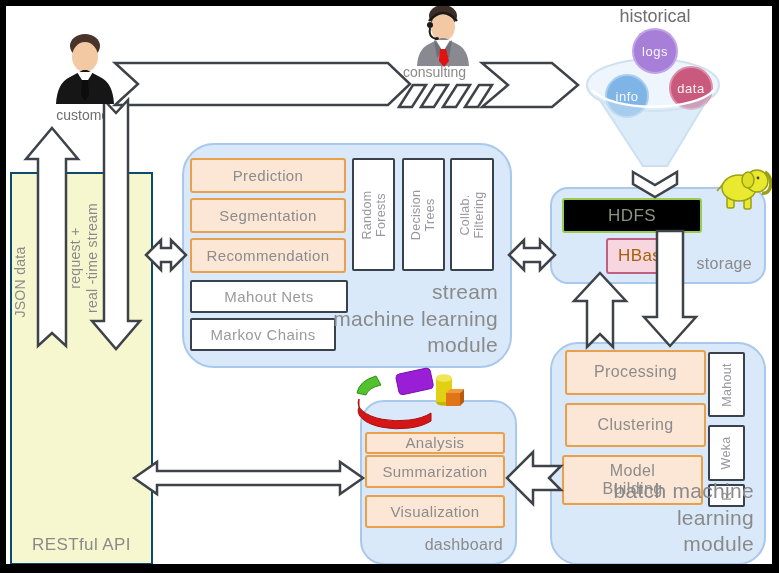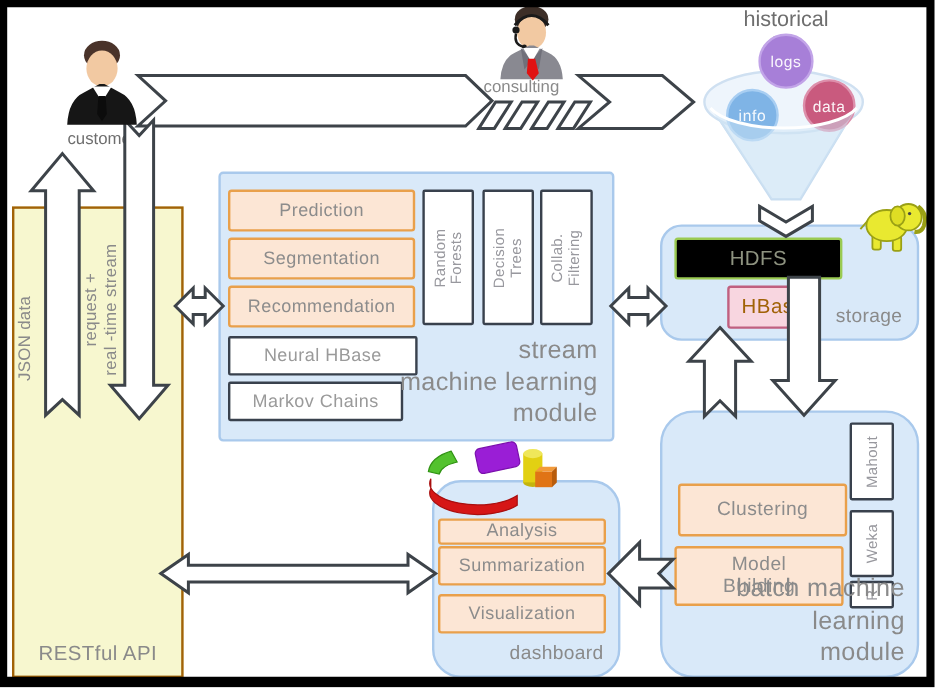--- a/index.html
+++ b/index.html
@@ -37,42 +37,42 @@
     position:absolute; color:#8a8a8a; font-size:21px; text-align:right;
     white-space:pre-line; line-height:1.25; letter-spacing:.3px;
   }
   .lbl { position:absolute; color:#8a8a8a; }
   .rot {
     position:absolute; transform:rotate(-90deg); color:#8a8a8a; text-align:center;
     white-space:pre-line; font-size:14px; line-height:17px; letter-spacing:.3px;
   }
   .panel {
     position:absolute; left:10px; top:172px; width:143px; height:393px;
-    background:#f7f7cf; border:2px solid #a16207;
+    background:#f7f7cf; border:2px solid #0c4a6e;
   }
   svg.overlay { position:absolute; left:0; top:0; }
   .bubble-label { fill:rgba(255,255,255,.93); font-size:13px; font-family:"Liberation Sans",sans-serif; letter-spacing:.5px; }
 </style>
 </head>
 <body>
 
 <div class="frame">
 
   <div class="panel">
     <div class="lbl" style="left:0;right:0;bottom:8px;text-align:center;font-size:17px;letter-spacing:.4px;">RESTful API</div>
   </div>
   <div class="rot" style="left:-26px;top:272px;width:96px;height:20px;">JSON data</div>
   <div class="rot" style="left:14px;top:241px;width:140px;height:34px;">request +
 real -time stream</div>
 
-  <div class="module" style="left:182px;top:143px;width:330px;height:225px;border-radius:4px;text-decoration:underline;">
+  <div class="module" style="left:182px;top:143px;width:330px;height:225px;border-radius:32px;text-decoration:underline;">
     <div class="obox" style="left:6px;top:13px;width:156px;height:35px;">Prediction</div>
     <div class="obox" style="left:6px;top:53px;width:156px;height:35px;">Segmentation</div>
     <div class="obox" style="left:6px;top:93px;width:156px;height:35px;">Recommendation</div>
-    <div class="wbox" style="left:6px;top:135px;width:158px;height:33px;">Neural HBase</div>
+    <div class="wbox" style="left:6px;top:135px;width:158px;height:33px;">Mahout Nets</div>
     <div class="wbox" style="left:6px;top:173px;width:146px;height:33px;">Markov Chains</div>
     <div class="vbox" style="left:168px;top:13px;width:43px;height:113px;">
         <span>Random
 Forests</span>
       </div>
     <div class="vbox" style="left:218px;top:13px;width:43px;height:113px;">
         <span>Decision
 Trees</span>
       </div>
     <div class="vbox" style="left:266px;top:13px;width:44px;height:113px;">
@@ -84,20 +84,21 @@
 module</div>
   </div>
 
   <div class="module" style="left:550px;top:187px;width:216px;height:97px;border-radius:18px;">
     <div class="wbox" style="left:10px;top:9px;width:140px;height:35px;background:#000000;border-color:#9aca52;border-radius:3px;font-size:17px;color:#8e9380;">HDFS</div>
     <div class="wbox" style="left:10px;top:49px;width:77px;height:36px;background:#f8d6e0;border-color:#c06080;border-radius:3px;font-size:17px;color:#a16207;margin-left:44px;">HBase</div>
     <div class="cap" style="right:12px;bottom:8px;font-size:16px;">storage</div>
   </div>
 
   <div class="module" style="left:550px;top:342px;width:216px;height:223px;">
+    <div class="obox" style="left:13px;top:6px;width:141px;height:45px;font-size:16px;">Processing</div>
     <div class="obox" style="left:13px;top:59px;width:141px;height:44px;font-size:16px;">Clustering</div>
     <div class="obox" style="left:10px;top:111px;width:141px;height:50px;font-size:16px;">Model
 Building</div>
     <div class="vbox" style="left:156px;top:8px;width:37px;height:65px;">
         <span>Mahout</span>
       </div>
     <div class="vbox" style="left:156px;top:81px;width:37px;height:56px;">
         <span>Weka</span>
       </div>
     <div class="vbox" style="left:156px;top:140px;width:37px;height:23px;">

